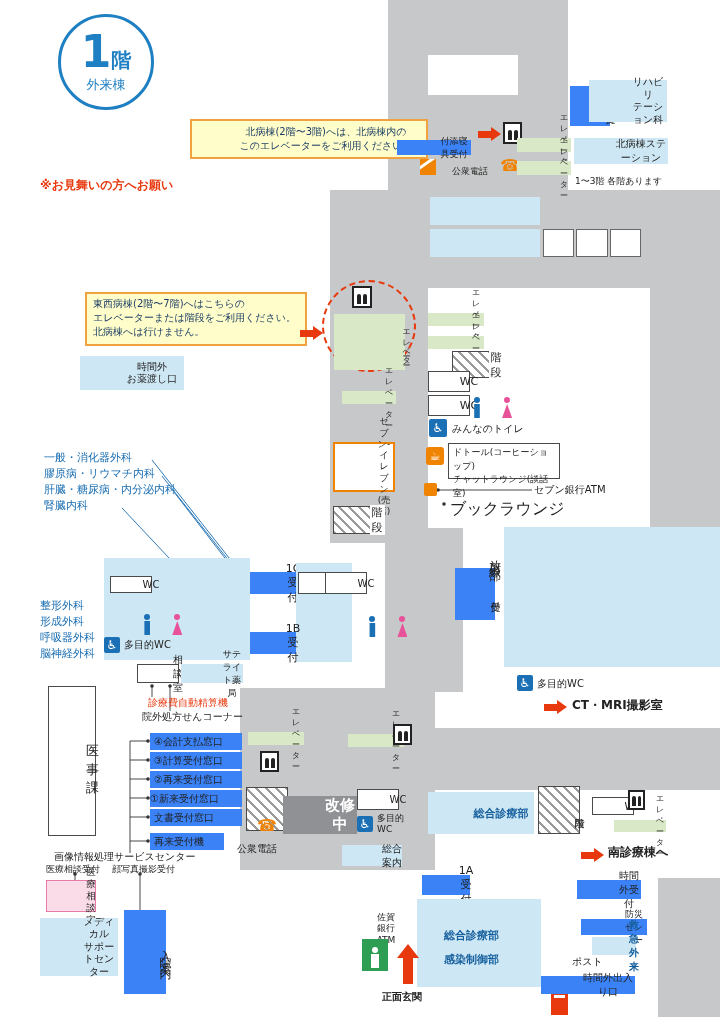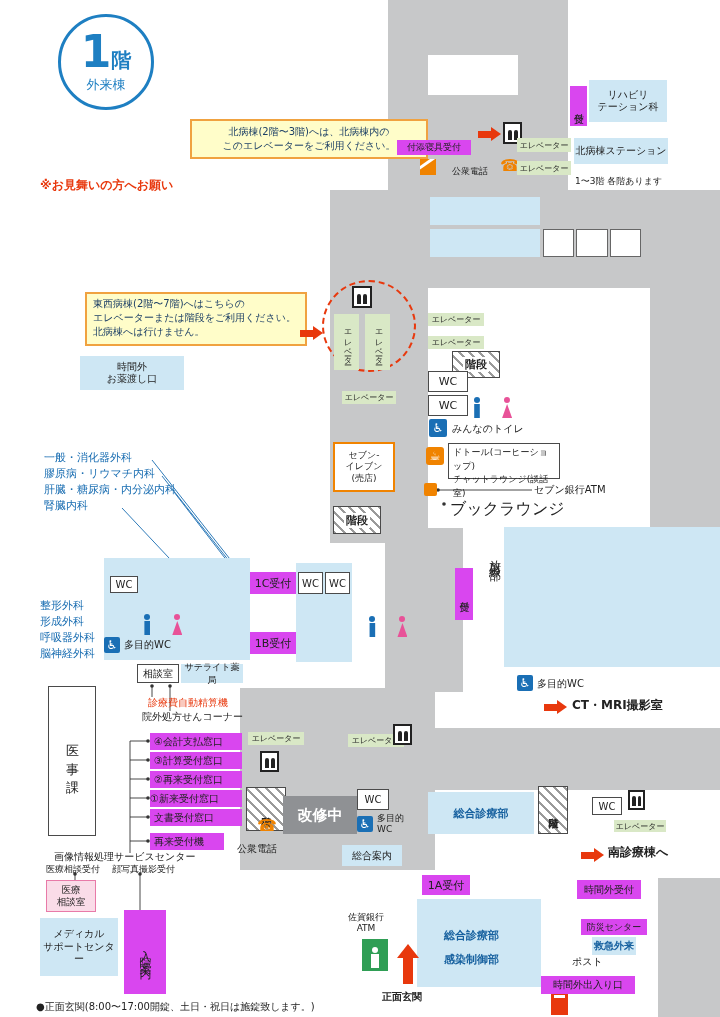--- a/index.html
+++ b/index.html
@@ -1,33 +1,33 @@
 <!DOCTYPE html>
 <html><head>
 <meta charset="utf-8">
 <style>
   html,body{margin:0;padding:0;background:#fff;}
   .map{position:relative;width:720px;height:1017px;background:#fff;overflow:hidden;
        font-family:"DejaVu Sans","Liberation Sans",sans-serif;color:#222;}
   .abs{position:absolute;box-sizing:border-box;}
   .floor{background:#c7c8c9;}
   .room{background:#cee7f4;}
-  .ybox{background:#d946ef;}
+  .ybox{background:#3b82f6;}
   .gbox{background:#d9e8c6;}
   .wbox{background:#fff;border:1px solid #4a4a4a;}
   .pinkbox{background:#fadce8;border:1px solid #e87aa8;}
   .cal{background:#fffdc9;border:2px solid #f0a240;color:#1c3f66;font-size:10px;line-height:1.4;
        padding:3px 6px;white-space:pre-line;text-align:left;}
   .txt{font-size:10px;line-height:1.25;white-space:pre-line;}
-  .c{display:flex;align-items:center;justify-content:center;text-align:center;}
+  .c{display:flex;align-items:center;justify-content:center;text-align:center;padding-left:40px;}
   .blue{color:#176cb1;}
   .nblue{color:#17619f;}
   .red{color:#e8380d;}
   .vert{writing-mode:vertical-rl;}
-  .hatch{background:repeating-linear-gradient(45deg,#9a9a9a 0 2px,#fff 2px 7px);border:1px solid #4a4a4a;font-weight:bold;}
+  .hatch{background:repeating-linear-gradient(45deg,#9a9a9a 0 2px,#fff 2px 7px);border:1px solid #4a4a4a;}
   .chip{background:#fff;padding:0 2px;}
   .person{position:relative;display:inline-block;width:10px;height:21px;}
   .person::before{content:"";position:absolute;left:50%;transform:translateX(-50%);top:0;width:6px;height:6px;border-radius:50%;background:currentColor;}
   .person::after{content:"";position:absolute;left:0;top:7px;width:100%;height:14px;background:currentColor;}
   .person.man::after{clip-path:polygon(22% 0,78% 0,78% 100%,22% 100%);}
   .person.woman::after{clip-path:polygon(50% 0,100% 100%,0 100%);}
   .man{color:#1a6fb5;} .woman{color:#e85298;}
   .elev{background:#fff;border:2px solid #222;display:flex;align-items:flex-end;justify-content:center;gap:2px;padding:2px;}
   .elev .fig{display:block;width:4px;height:10px;background:#222;border-radius:2px 2px 0 0;}
   .wcic{background:#1a6fb5;color:#fff;display:flex;align-items:center;justify-content:center;font-size:12px;border-radius:2px;}
@@ -412,15 +412,14 @@
   </div>
 
   
   <div class="abs arup" style="left:397px;top:944px">
     <span class="hd"></span>
       <span class="sh"></span>
   </div>
   <div class="abs txt" style="left:382px;top:991px;font-size:10px;font-weight:bold">正面玄関</div>
 
   
-  <div class="abs txt" style="left:36px;top:1001px;font-size:10px">●正面玄関(8:00〜17:00開錠、土日・祝日は施錠致します。)</div>
 
 </div>
 
 </body></html>

